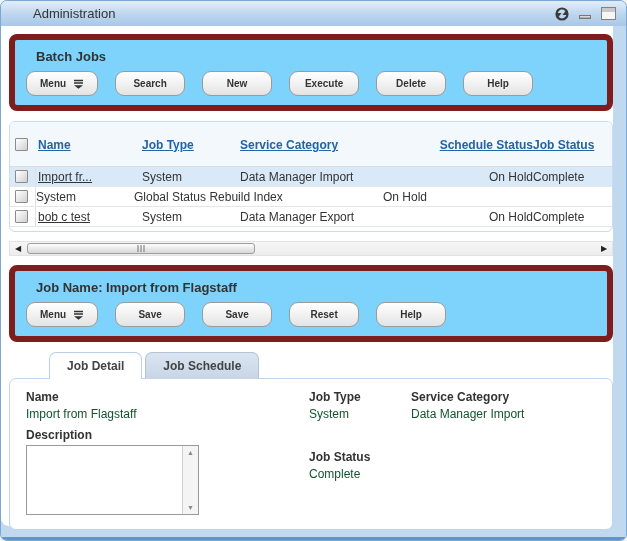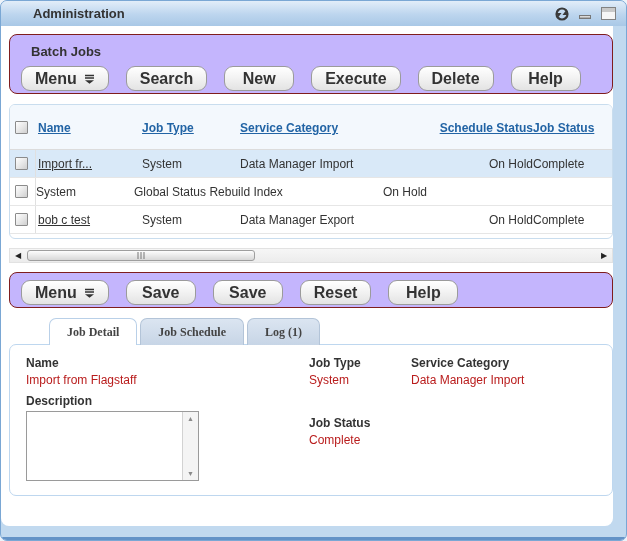--- a/index.html
+++ b/index.html
@@ -2,42 +2,42 @@
 <html><head>
 <meta charset="utf-8">
 <style>
   html,body{margin:0;padding:0;background:#eef3f9;font-family:"Liberation Sans",sans-serif;}
   *{box-sizing:border-box;}
   .window{width:627px;height:541px;border:1px solid #7aa7d4;border-radius:7px;overflow:hidden;
     background:#c1d9ef;display:flex;flex-direction:column;}
   
   .titlebar{height:25px;flex:none;display:flex;align-items:center;padding:0 10px 0 32px;
     background:linear-gradient(180deg,#e2edf9 0%,#bcd5ee 55%,#a9c8e6 100%);}
-  .titlebar .title{flex:1;font-size:13px;font-weight:bold;color:#333;}
+  .titlebar .title{flex:1;font-size:13px;font-weight:normal;color:#333;}
   .win-icons{display:flex;align-items:center;gap:10px;}
   .icon-btn{display:flex;align-items:center;justify-content:center;cursor:pointer;}
   .min-glyph{width:12px;height:4px;border:1px solid #777;background:linear-gradient(180deg,#efefef,#9a9a9a);margin-top:6px;}
   .max-glyph{width:15px;height:13px;border:1px solid #828282;background:linear-gradient(180deg,#c9c9c9 0 4px,#f6f6f6 4px);}
   
   .body{flex:1;display:flex;min-height:0;}
   .main{flex:1;background:#fff;padding:8px 0 0 8px;border-radius:0 0 8px 8px;min-width:0;}
   .right-frame{width:13px;flex:none;}
   .bottom-frame{height:14px;flex:none;border-bottom:3px solid #6493c7;}
   
-  .panel{background:#c4b5fd;border:1px solid #7f1d1d;border-radius:8px;padding:7px 11px 2px;margin-bottom:10px;width:100%;}
+  .panel{background:#7dd3fc;border:6px solid #7f1d1d;border-radius:8px;padding:7px 11px 9px;margin-bottom:10px;width:100%;}
   .panel-title{font-size:13px;font-weight:bold;color:#333;margin:2px 0 7px 10px;}
   .btn-row{display:flex;gap:17px;}
   .btn{height:25px;min-width:70px;padding:0 13px;display:inline-flex;align-items:center;justify-content:center;gap:7px;
-    font-size:16px;font-weight:bold;color:#333;font-family:"Liberation Sans",sans-serif;
+    font-size:10px;font-weight:bold;color:#333;font-family:"Liberation Sans",sans-serif;
     background:linear-gradient(180deg,#ffffff,#f3f3f3 45%,#e3e3e3);border:1px solid #9b9b9b;border-radius:9px;cursor:pointer;}
   .menu-glyph{display:inline-block;line-height:0;}
   
   .table-box{border:1px solid #c9ddee;border-radius:6px;background:#fff;overflow:hidden;padding-bottom:4px;margin-bottom:9px;}
   .thead{display:flex;align-items:center;height:45px;background:#f3f8fd;border-bottom:1px solid #dcdcdc;}
-  .trow{display:flex;align-items:center;height:28px;border-bottom:1px solid #e6e6e6;font-size:12px;color:#333;cursor:pointer;}
+  .trow{display:flex;align-items:center;height:20px;border-bottom:1px solid #e6e6e6;font-size:12px;color:#333;cursor:pointer;}
   .trow.selected{background:#d9e9f8;}
   .cell{overflow:hidden;white-space:nowrap;}
   .cell-check{width:26px;padding-left:5px;flex:none;align-self:stretch;display:flex;align-items:center;}
   .trow .cell-check{border-right:1px solid #e0e0e0;}
   .checkbox{width:13px;height:13px;border:1px solid #8b8b8b;border-radius:1px;display:inline-block;cursor:pointer;
     background:linear-gradient(135deg,#ffffff,#e6e6e6 55%,#cfcfcf);}
   .col-name{width:106px;flex:none;padding-left:2px;}
   .col-type{width:98px;flex:none;}
   .col-cat{width:175px;flex:none;}
   .col-sched{width:118px;flex:none;text-align:right;}
@@ -47,34 +47,34 @@
   
   .hscroll{position:relative;height:15px;margin-bottom:9px;background:linear-gradient(180deg,#f6f6f6,#ececec);border:1px solid #e2e2e2;}
   .hs-arrow{position:absolute;top:0;width:14px;height:100%;display:flex;align-items:center;justify-content:center;
     font-size:8px;color:#222;cursor:pointer;}
   .hs-left{left:1px;} .hs-right{right:1px;}
   .hs-thumb{position:absolute;left:17px;top:1px;height:11px;width:228px;border:1px solid #9e9e9e;border-radius:3px;cursor:grab;
     background:linear-gradient(180deg,#fdfdfd,#eaeaea 50%,#d8d8d8);}
   .hs-grip{position:absolute;left:50%;top:1px;transform:translateX(-50%);display:flex;gap:2px;}
   .hs-grip i{width:1px;height:7px;background:#777;display:block;}
   
-  .tabs{display:flex;gap:3px;margin-left:40px;position:relative;z-index:2;font-family:Liberation Serif, serif;}
+  .tabs{display:flex;gap:3px;margin-left:40px;position:relative;z-index:2;}
   .tab{height:27px;padding:0 17px;display:flex;align-items:center;font-size:12px;font-weight:bold;color:#444;cursor:pointer;
     background:linear-gradient(180deg,#dbe5f1,#c7d5e6);border:1px solid #b3c4d8;border-bottom:none;border-radius:7px 7px 0 0;position:relative;}
   .tab.active{background:#fff;border-color:#b9d0e8;}
   .tab.active::after{content:"";position:absolute;left:0;right:0;bottom:-2px;height:2px;background:#fff;}
   
   .detail-panel{border:1px solid #bed7ef;border-radius:7px;background:#fff;margin-top:-1px;height:152px;
     padding:11px 16px;position:relative;z-index:1;}
   .detail-grid{display:flex;}
   .dcol1{width:283px;flex:none;}
   .dcol2{width:102px;flex:none;}
   .dcol3{flex:1;}
   .flabel{font-weight:bold;font-size:12px;color:#333;margin-bottom:3px;}
-  .fvalue{font-size:12px;color:#b91c1c;margin-bottom:7px;}
+  .fvalue{font-size:12px;color:#14532d;margin-bottom:7px;}
   .textarea{width:173px;height:70px;border:1px solid #9a9a9a;background:#fff;position:relative;cursor:text;}
   .ta-scroll{position:absolute;right:0;top:0;bottom:0;width:16px;border-left:1px solid #d2d2d2;background:#f4f4f4;
     display:flex;flex-direction:column;justify-content:space-between;align-items:center;padding:3px 0;}
   .ta-arrow{font-size:7px;color:#8a8a8a;cursor:pointer;line-height:1;}
   .spacer22{height:22px;}
 </style>
 </head>
 <body>
 
 <div class="window">
@@ -170,41 +170,41 @@
           <span class="hs-grip">
               <i></i>
               <i></i>
               <i></i>
             </span>
         </span>
         <span class="hs-arrow hs-right">▶</span>
       </div>
 
       <div class="panel">
+        <div class="panel-title">Job Name: Import from Flagstaff</div>
         <div class="btn-row">
           <button class="btn">
             <span>Menu</span>
             <span class="menu-glyph">
               <svg width="11" height="10" viewBox="0 0 11 10">
                   <path d="M1 1.5 H10 M1 4 H10" stroke="#333" stroke-width="1.4"></path>
                   <path d="M1 6.2 L10 6.2 L5.5 9.8 Z" fill="#333"></path>
                 </svg>
             </span>
           </button>
           <button class="btn">Save</button>
           <button class="btn">Save</button>
           <button class="btn">Reset</button>
           <button class="btn">Help</button>
         </div>
       </div>
 
       <div class="tabs">
         <div class="tab active">Job Detail</div>
         <div class="tab">Job Schedule</div>
-        <div class="tab">Log (1)</div>
       </div>
 
       <div class="detail-panel">
         <div class="detail-grid">
           <div class="dcol1">
             <div class="flabel">Name</div>
             <div class="fvalue">Import from Flagstaff</div>
             <div class="flabel">Description</div>
             <div class="textarea">
               <span></span>

